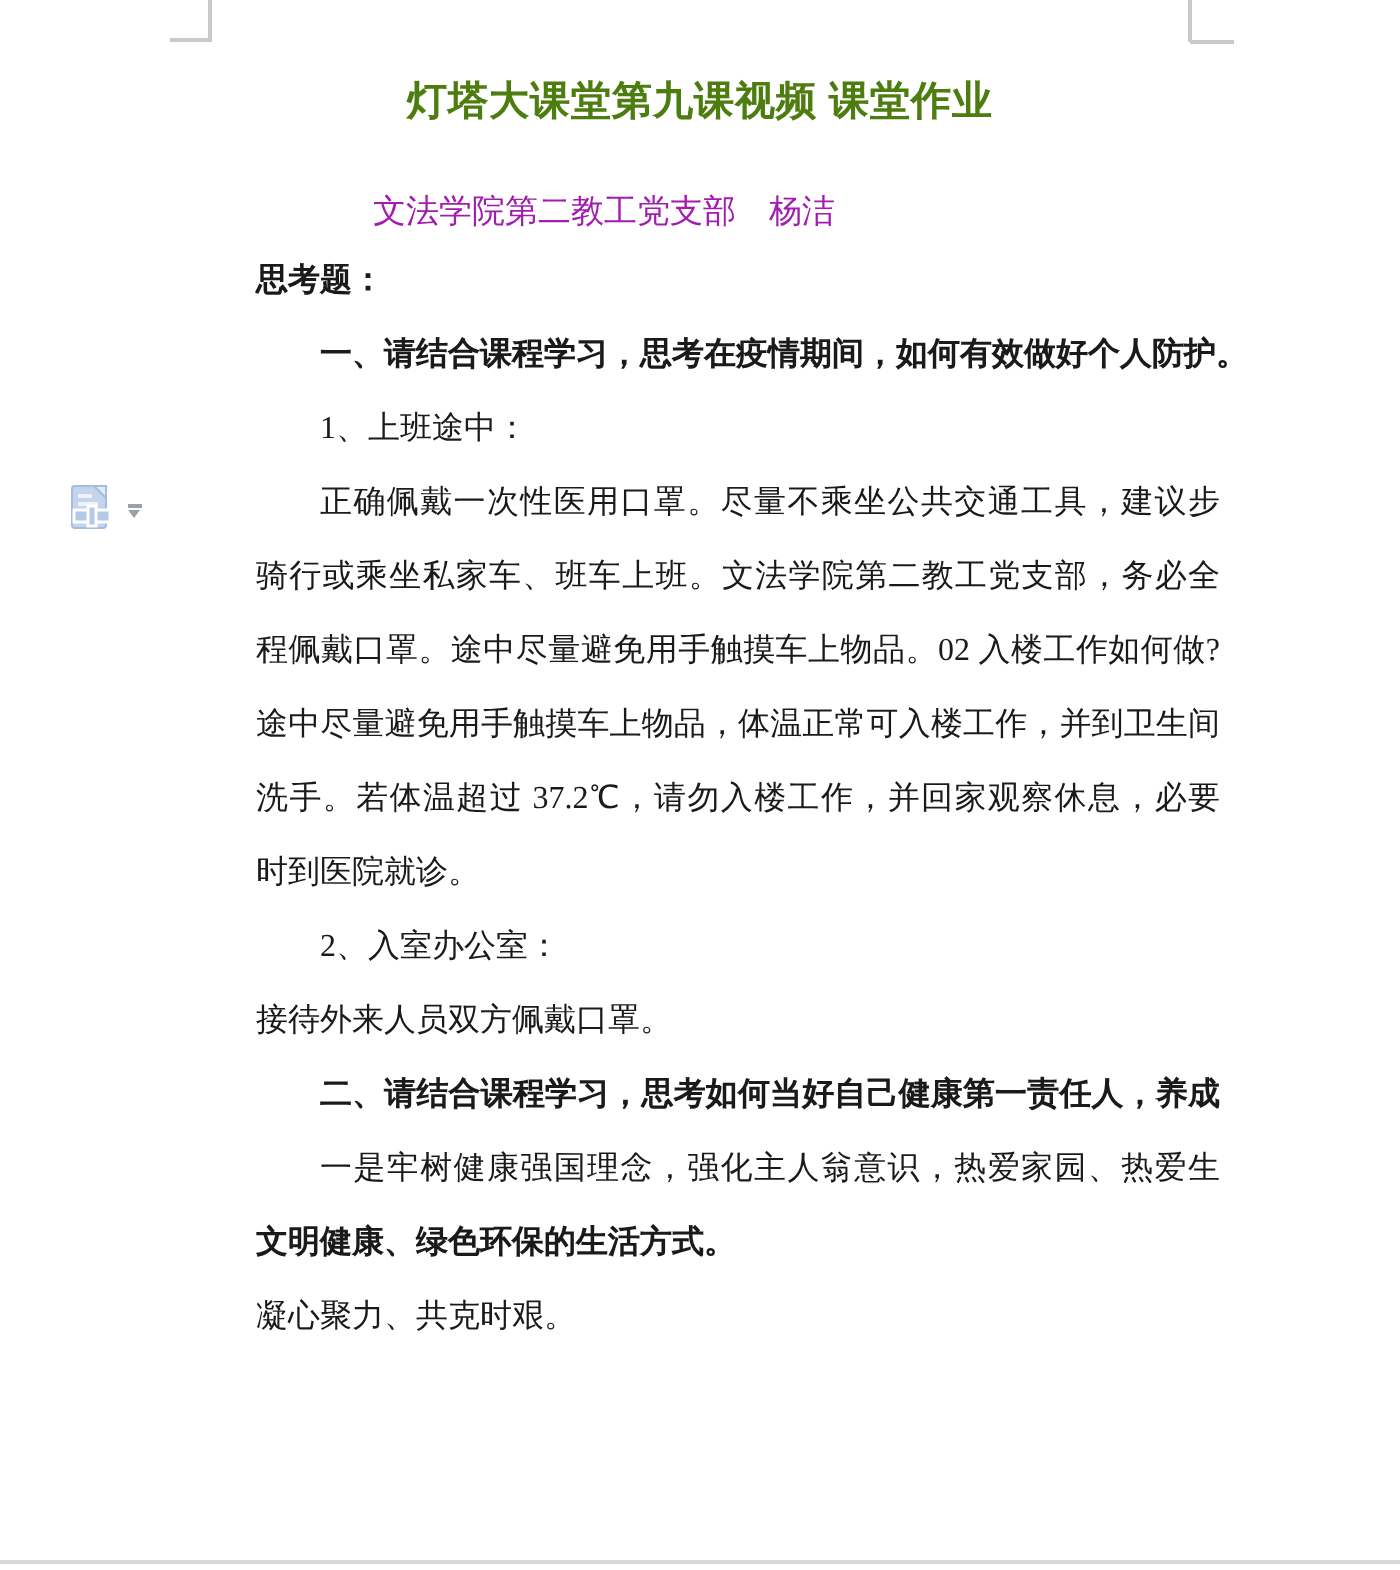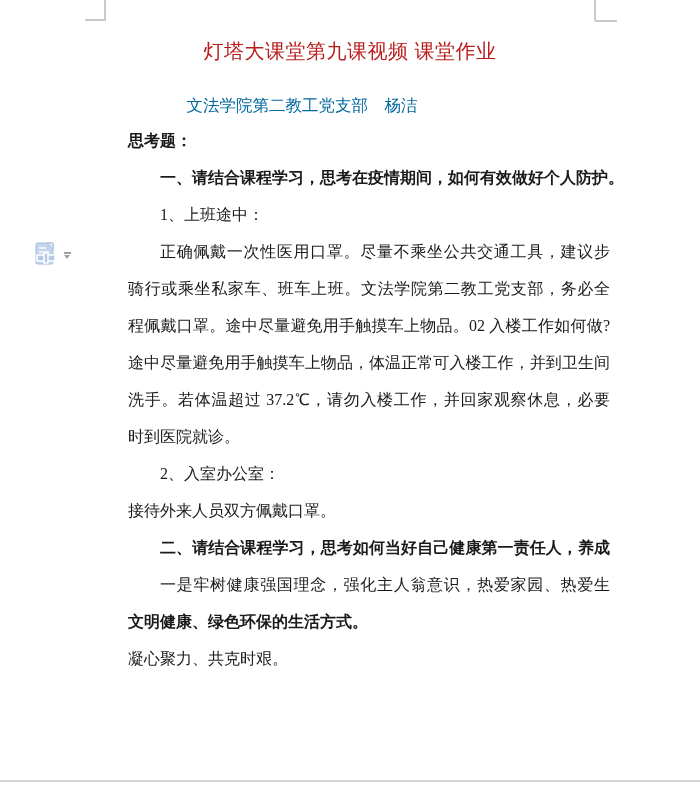--- a/index.html
+++ b/index.html
@@ -16,27 +16,27 @@
   .mark{position:absolute;background:#c9c9c9;}
   .mark-lv{left:104px;top:0;width:2px;height:20px;}
   .mark-lh{left:85px;top:19px;width:21px;height:2px;}
   .mark-rv{left:594px;top:0;width:2px;height:21px;}
   .mark-rh{left:595px;top:20px;width:22px;height:2px;}
 
   .title{
     position:absolute;top:38px;left:0;width:700px;
     text-align:center;
     font-family:"Liberation Sans",sans-serif;
-    font-weight:normal;font-size:20px;line-height:26px;
-    color:#b91c1c;letter-spacing:.5px;
+    font-weight:bold;font-size:20px;line-height:26px;
+    color:#4d7c0f;letter-spacing:.5px;
   }
   .byline{
     position:absolute;top:95px;left:0;width:604px;
     text-align:center;
-    font-size:16.5px;line-height:22px;color:#0369a1;
+    font-size:16.5px;line-height:22px;color:#a21caf;
   }
   .doc{
     position:absolute;top:122px;left:105px;width:505px;
     font-size:16px;color:#1a1a1a;
   }
   .line{
     height:37px;line-height:37px;
     text-align:justify;text-align-last:left;
     white-space:nowrap;
     margin-left:23px;

